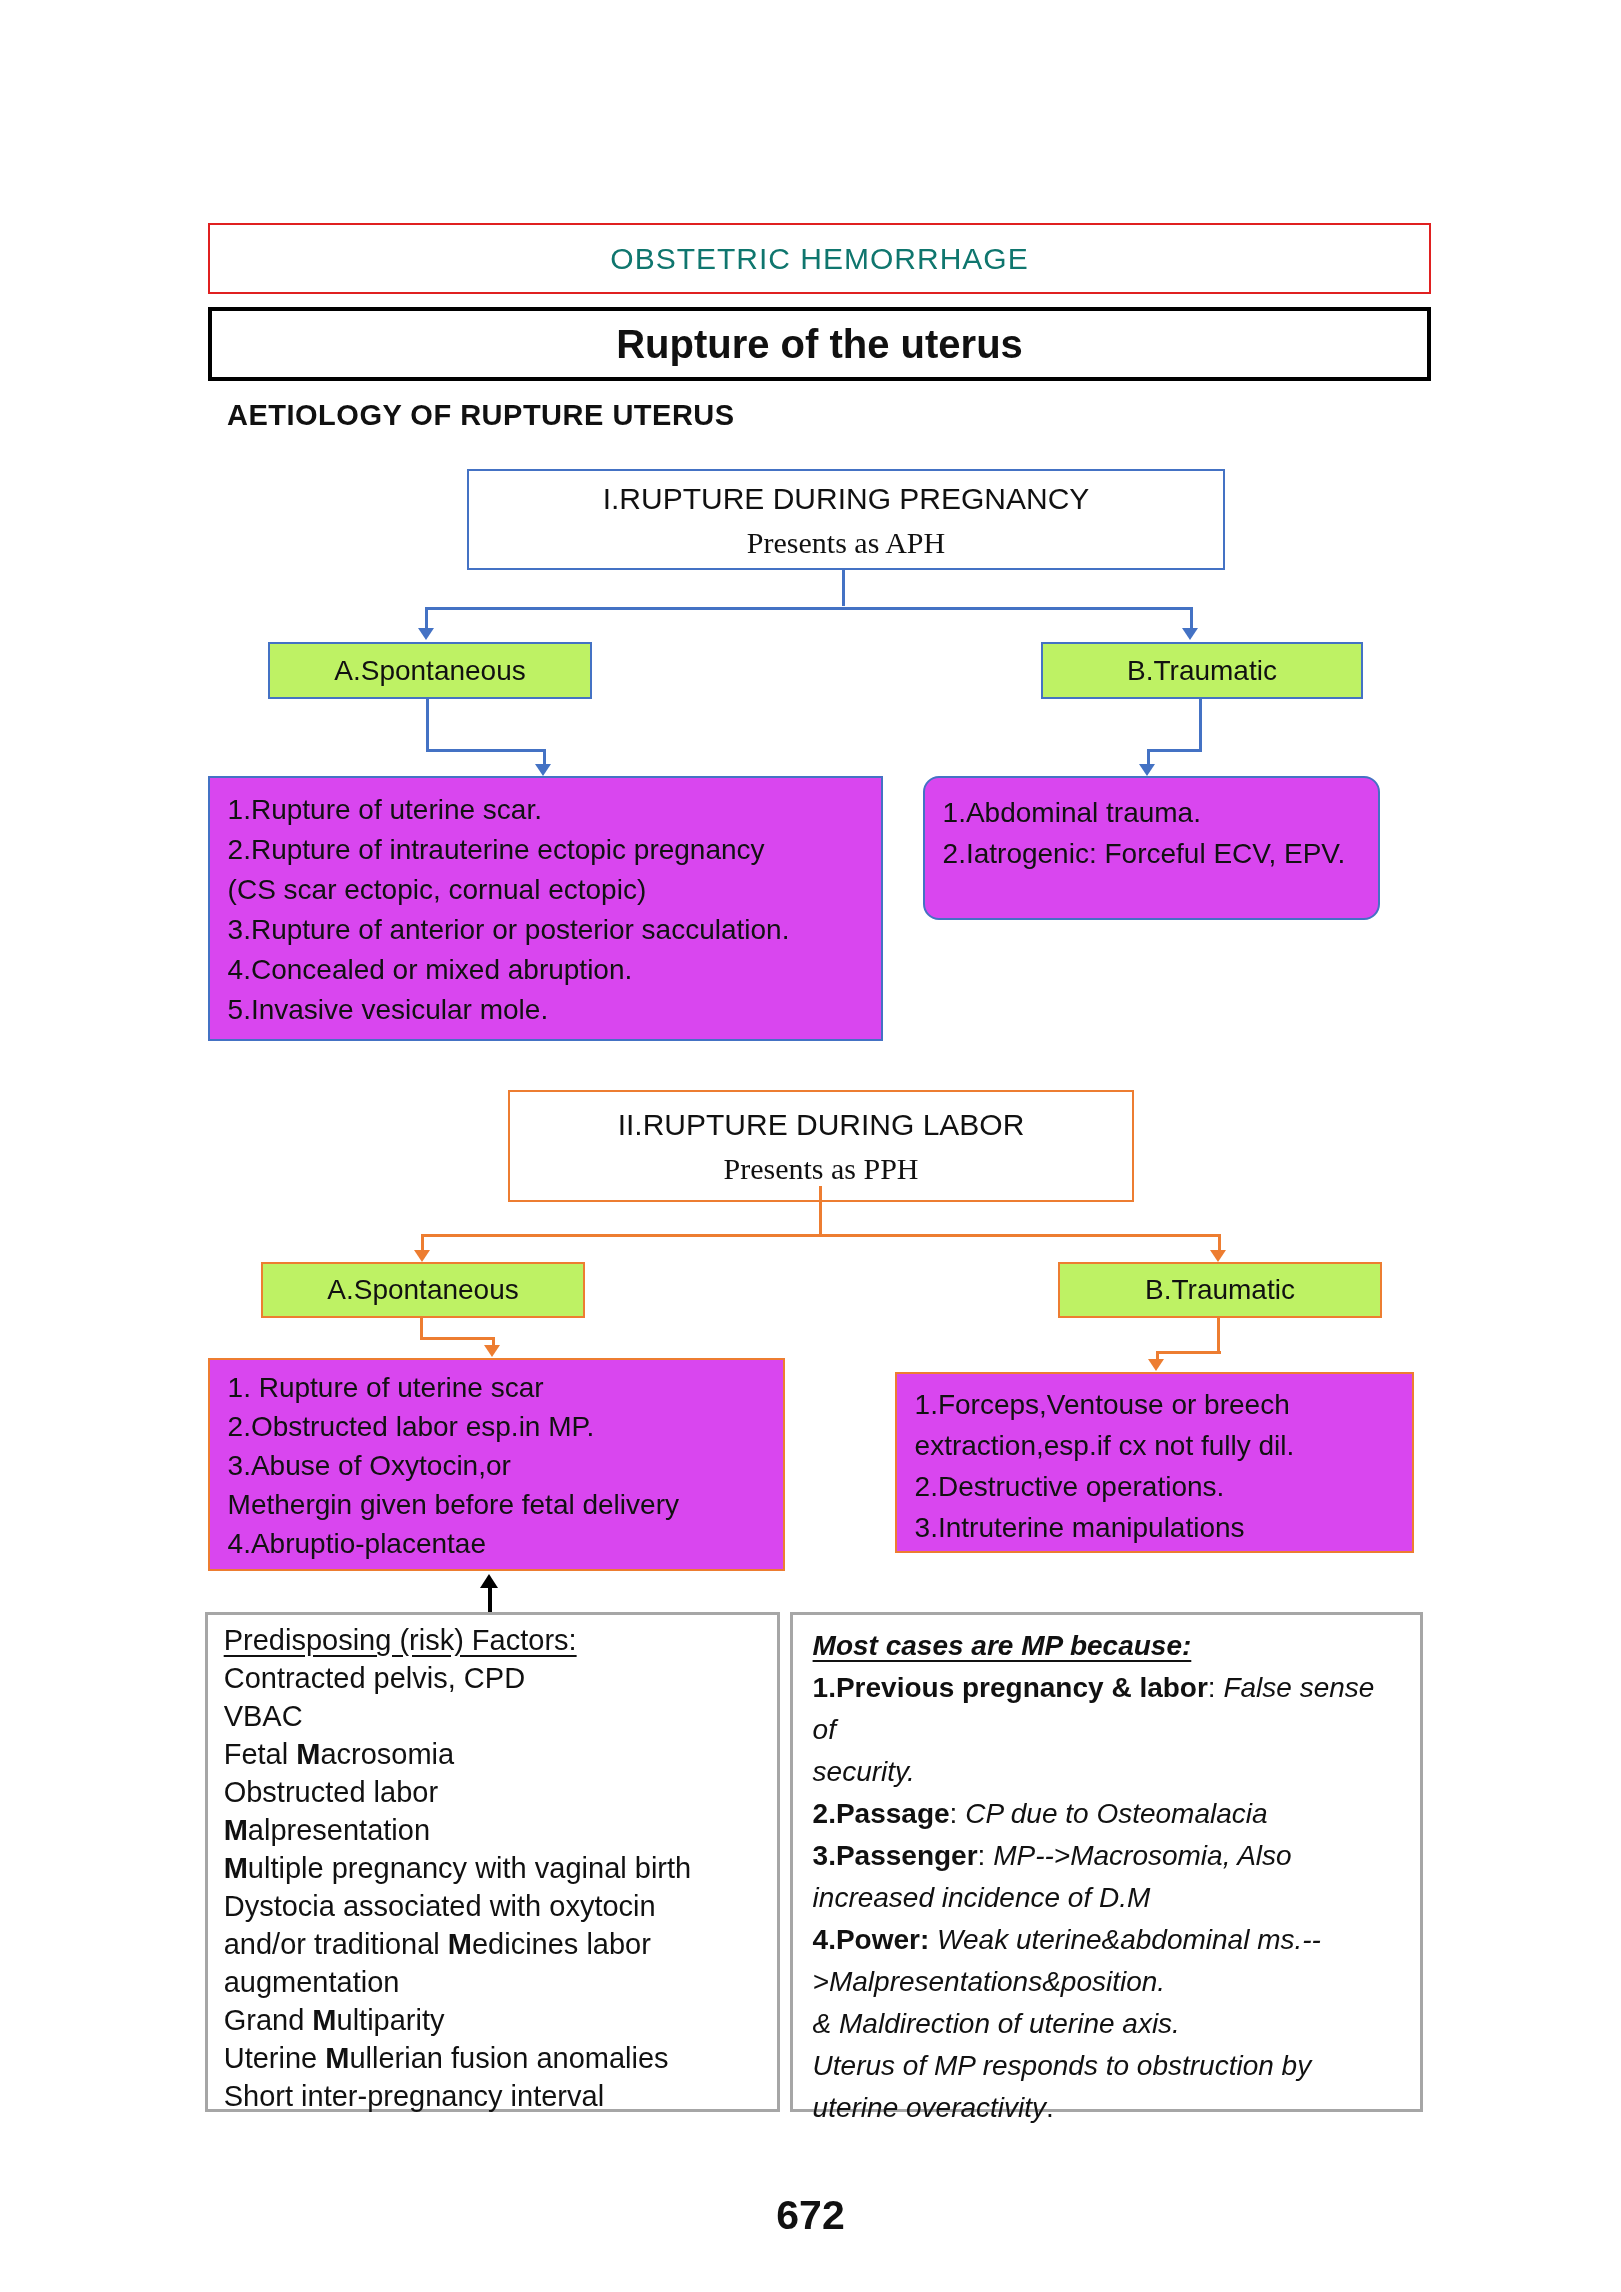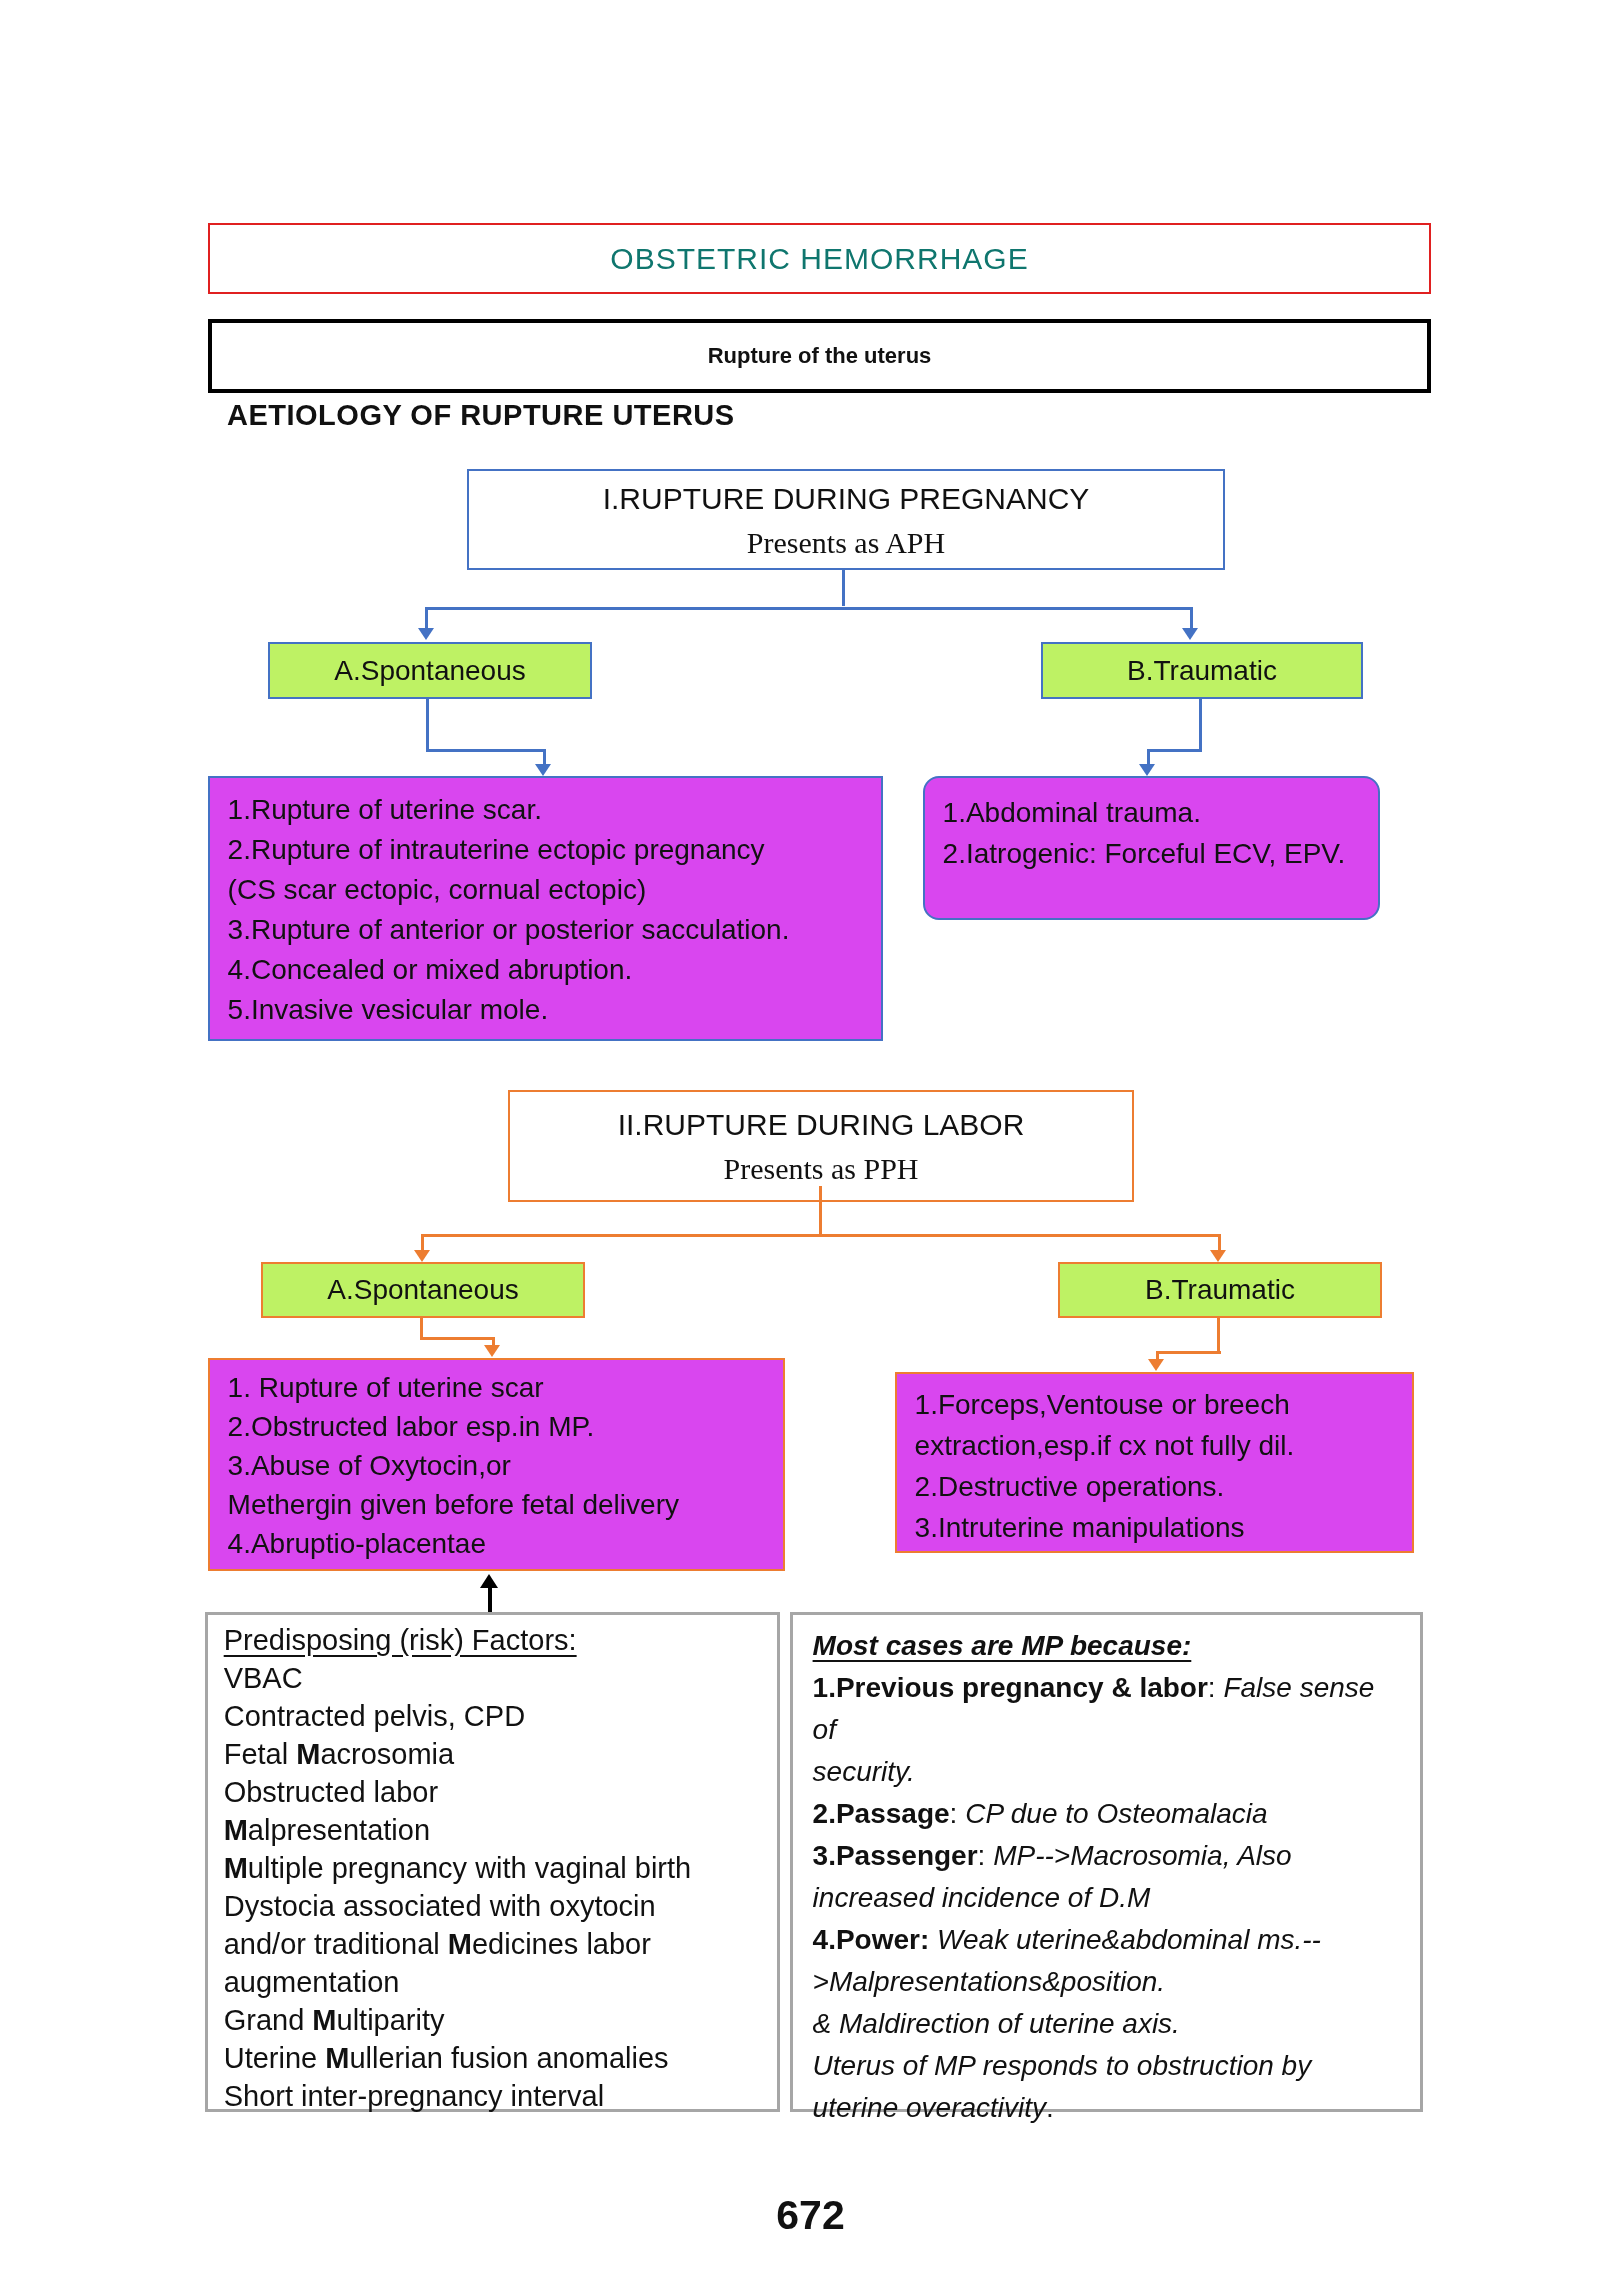--- a/index.html
+++ b/index.html
@@ -12,21 +12,21 @@
   html,body{margin:0;padding:0;background:#ffffff;}
   .page{
     position:relative;width:1621px;height:2293px;background:#ffffff;
     font-family:"Liberation Sans",sans-serif;color:var(--ink);overflow:hidden;
   }
   .abs{position:absolute;box-sizing:border-box;}
   
   .title-box{border:2.9px solid var(--red);display:flex;align-items:center;justify-content:center;
     font-size:30px;letter-spacing:1px;color:#0f766e;}
   .subtitle-box{border:4.9px solid #000;display:flex;align-items:center;justify-content:center;
-    font-size:22px;font-weight:bold;margin-top:12px;}
+    font-size:40px;font-weight:bold;}
   .section-heading{font-size:29px;font-weight:bold;letter-spacing:0.5px;}
   
   .flow-main{border:2.9px solid;display:flex;flex-direction:column;align-items:center;justify-content:center;
     text-align:center;background:#fff;}
   .flow-main .l1{font-size:30px;line-height:45px;}
   .flow-main .l2{font-family:"Liberation Serif",serif;font-size:30px;line-height:43px;}
   .label-box{border:2.9px solid;display:flex;align-items:center;justify-content:center;
     font-size:28px;background:#bef264;}
   .list-box{border:2.9px solid;background:#d946ef;}
   .list-box .tline{white-space:nowrap;}
@@ -151,22 +151,22 @@
       <div class="tline">2.Destructive operations.</div>
       <div class="tline">3.Intruterine manipulations</div>
     </div>
 
   <div class="arr-up-black" style="left:480px;top:1574px;"></div>
   <div class="shaft-black" style="left:488px;top:1588px;width:3.9px;height:24.5px;"></div>
 
   <div class="abs gray-panel" style="left:205px;top:1612px;width:575px;height:500px;padding:5.9px 15.7px;font-size:29px;line-height:38px;">
     <div class="panel-title">Predisposing (risk) Factors:</div>
     <div>
+        <div class="tline"><span>Contracted pelvis, CPD</span></div>
         <div class="tline"><span>VBAC</span></div>
-        <div class="tline"><span>Contracted pelvis, CPD</span></div>
         <div class="tline"><span>Fetal </span><span class="b">M</span><span>acrosomia</span></div>
         <div class="tline"><span>Obstructed labor</span></div>
         <div class="tline"><span class="b">M</span><span>alpresentation</span></div>
         <div class="tline"><span class="b">M</span><span>ultiple pregnancy with vaginal birth</span></div>
         <div class="tline"><span>Dystocia associated with oxytocin</span></div>
         <div class="tline"><span>and/or traditional </span><span class="b">M</span><span>edicines labor</span></div>
         <div class="tline"><span>augmentation</span></div>
         <div class="tline"><span>Grand </span><span class="b">M</span><span>ultiparity</span></div>
         <div class="tline"><span>Uterine </span><span class="b">M</span><span>ullerian fusion anomalies</span></div>
         <div class="tline"><span>Short inter-pregnancy interval</span></div>

